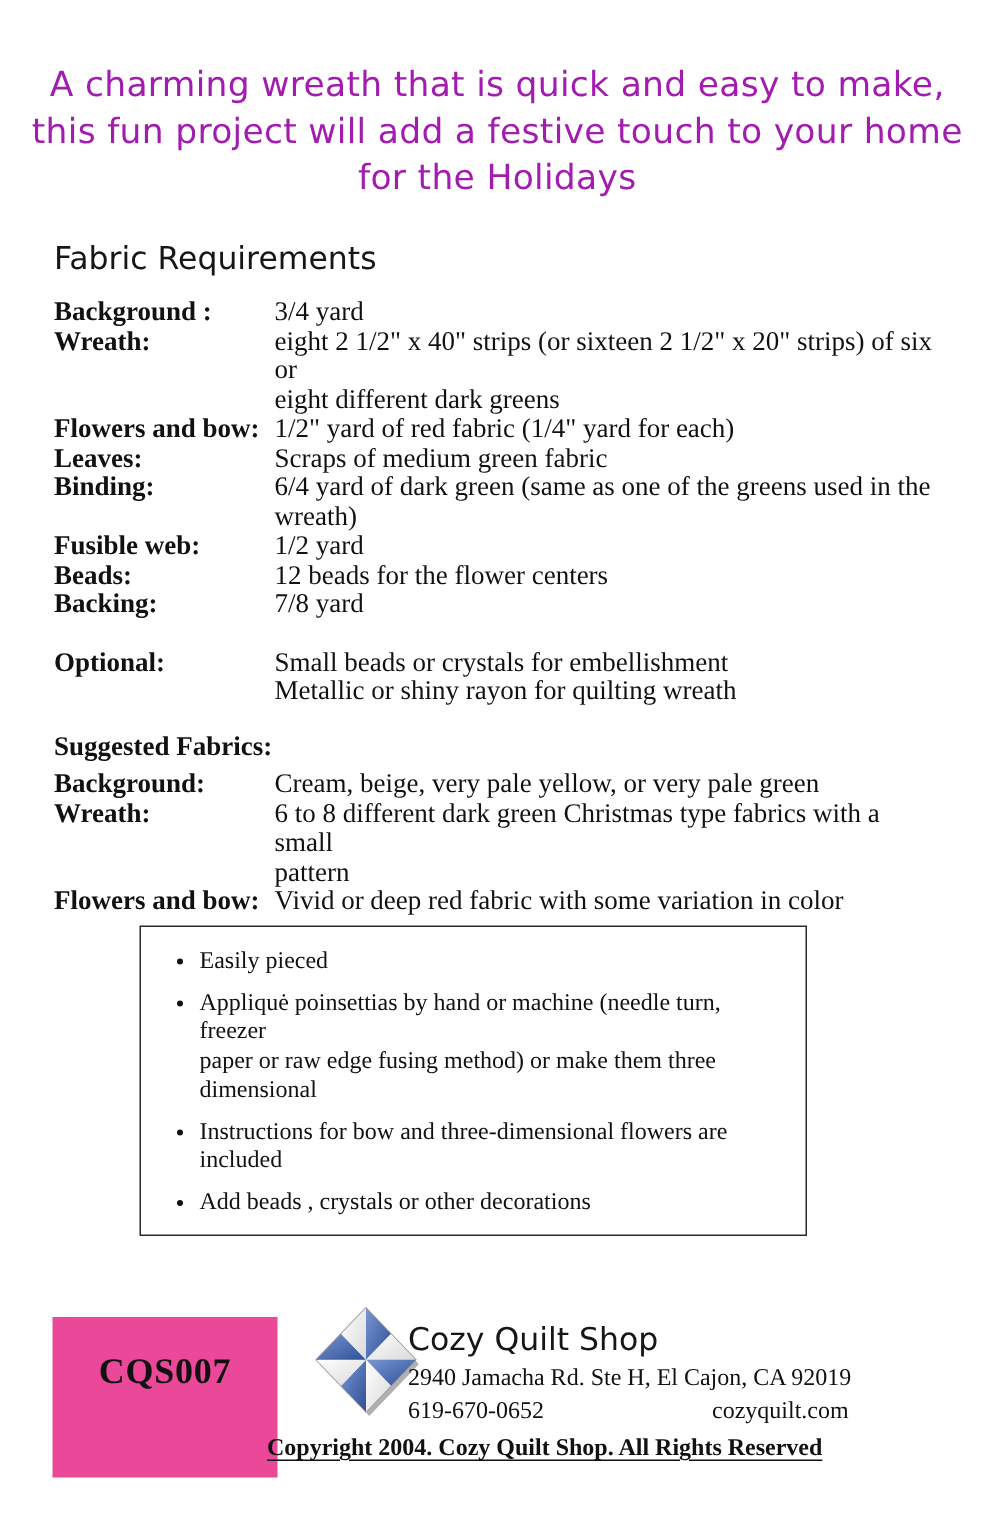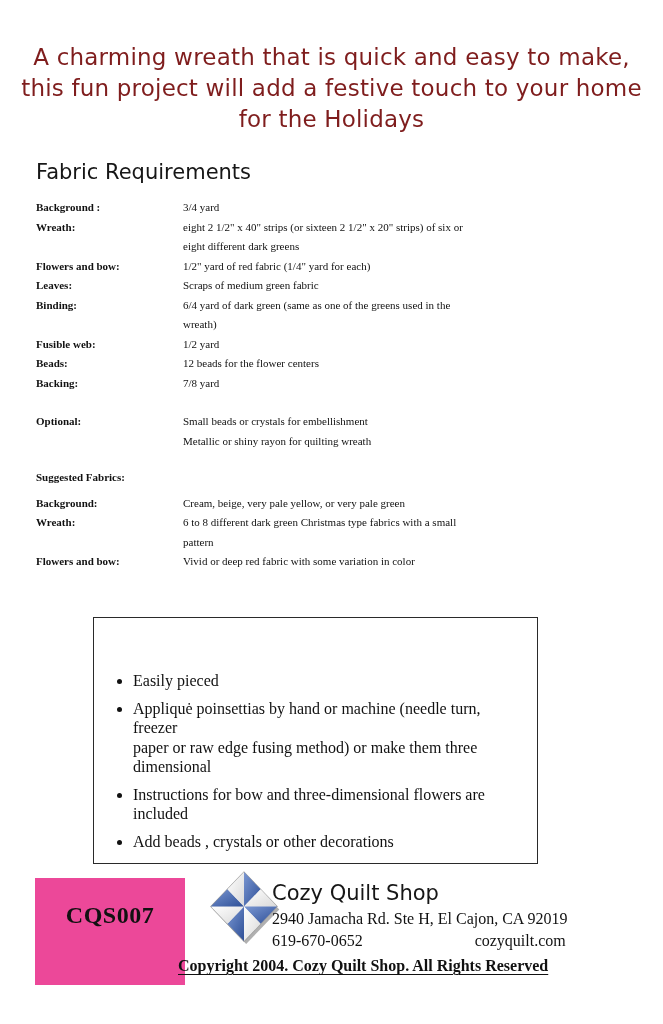--- a/index.html
+++ b/index.html
@@ -17,40 +17,40 @@
   .title-block {
     position: absolute;
     top: 42px;
     left: 0;
     width: 663px;
     text-align: center;
     font-family: "DejaVu Sans", sans-serif;
     font-size: 23px;
     line-height: 31px;
     letter-spacing: 0.2px;
-    color: #7f1d1d;
+    color: #a21caf;
   }
 
   
   .section-heading {
     position: absolute;
     top: 160px;
     left: 36px;
     font-family: "DejaVu Sans", sans-serif;
     font-size: 21px;
     color: #161616;
   }
 
   
   .req-table {
     position: absolute;
     top: 198px;
     left: 36px;
     width: 592px;
-    font-size: 11px;
+    font-size: 18px;
     line-height: 19.5px;
   }
   .req-row { display: flex; align-items: flex-start; }
   .req-label {
     width: 147px;
     flex: 0 0 147px;
     font-weight: bold;
   }
   .req-value { flex: 1; }
   .req-gap-optional { margin-top: 19px; }
@@ -62,21 +62,21 @@
     position: absolute;
     top: 617px;
     left: 93px;
     width: 445px;
     min-height: 185px;
     border: 1px solid #2a2a2a;
     padding: 13px 10px 12px 10px;
     font-size: 16px;
     line-height: 19.5px;
   }
-  .features-box ul { list-style: disc; padding-left: 29px; margin-top: 40px; }
+  .features-box ul { list-style: disc; padding-left: 29px; }
   .features-box li { margin-bottom: 8px; }
   .features-box li:last-child { margin-bottom: 0; }
 
   
   .product-badge {
     position: absolute;
     left: 35px;
     top: 878px;
     width: 150px;
     height: 107px;

